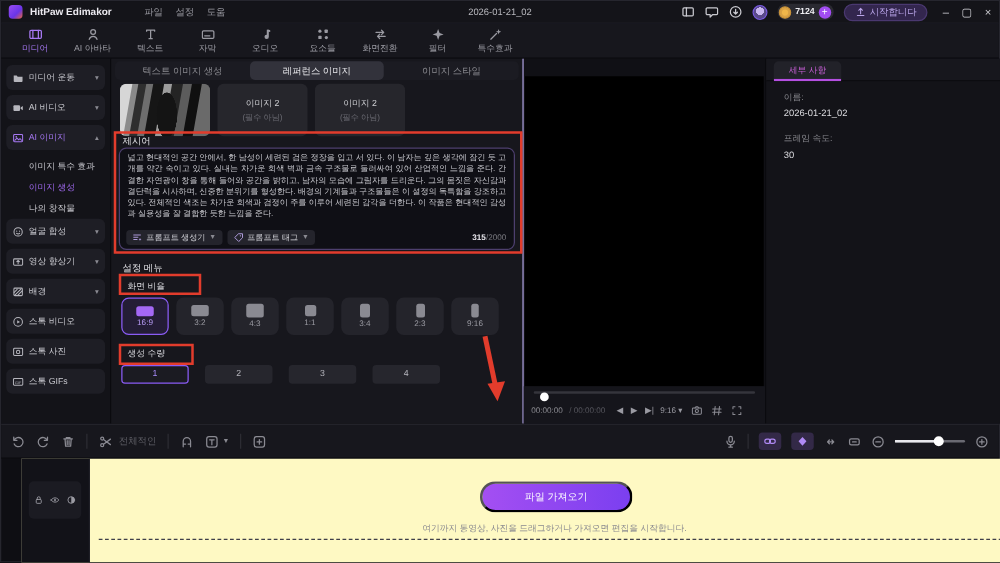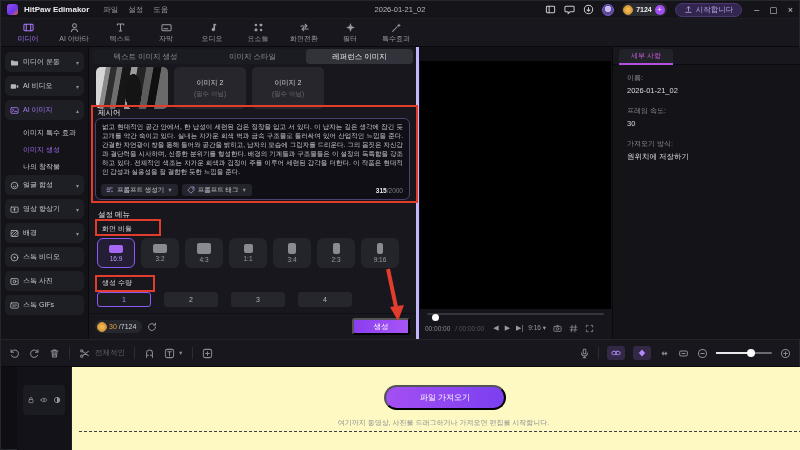--- a/index.html
+++ b/index.html
@@ -5,21 +5,21 @@
   * { margin:0; padding:0; box-sizing:border-box; }
   html,body { width:800px; height:450px; overflow:hidden; background:#0c0c10;
     font-family:"Liberation Sans", sans-serif; color:#d5d5da; }
   .app { position:relative; width:800px; height:450px; background:#0e0e13; border:1px solid #26262e; }
 
   
   .titlebar { position:absolute; left:0; top:0; width:100%; height:18px; background:#141419;
     display:flex; align-items:center; padding:0 6px; gap:6px; border-bottom:1px solid #1d1d24;}
   .logo { width:11px; height:11px; border-radius:3px; background:linear-gradient(135deg,#9b4df2,#6a35e8 60%,#e8663a); flex:0 0 auto;}
   .appname { font-size:8px; font-weight:bold; color:#eceaf0; white-space:nowrap;}
-  .menubar { display:flex; gap:10px; margin-left:8px;align-items:center; }
+  .menubar { display:flex; gap:10px; margin-left:20px;align-items:center; }
   .menu-item { font-size:7.5px; color:#9a9aa2; cursor:default;}
   .doc-title { position:absolute; left:50%; transform:translateX(-50%); font-size:7.5px; color:#b8b8be;}
   .tb-right { margin-left:auto; display:flex; align-items:center; gap:8px;}
   .tb-ic { width:11px; height:11px; color:#c9c9cf; display:inline-flex;}
   .avatar { width:12px; height:12px; border-radius:50%; background:radial-gradient(circle at 50% 40%,#c9b7f0 0 40%,#5a4a8a 41% 100%); border:1px solid #7a5ae0;}
   .credit-pill { height:13px; background:#2a2a31; border-radius:7px; display:flex; align-items:center; gap:3px; padding:0 2px 0 1px;}
   .coin { width:10px; height:10px; border-radius:50%; background:#f0b64a; border:1px solid #c8923a; box-shadow:inset 0 0 0 1.5px #d9a144;}
   .credit-num { font-size:7px; color:#f0f0f4; font-weight:bold;}
   .plus { width:10px; height:10px; border-radius:50%; background:#a24df2; color:#fff; font-size:8px; line-height:9px; text-align:center;}
   .export-btn { height:14px; border-radius:7px; background:#33264e; border:1px solid #4a3870; color:#b9a4e8;
@@ -40,21 +40,21 @@
   
   .sidebar { position:absolute; left:0; top:46px; width:88px; height:292px; background:#131318; padding:5px 4px; border-right:1px solid #0a0a0e; overflow:hidden;}
   .side-item { height:20px; border-radius:5px; background:#1e1e25; margin-bottom:4px; display:flex; align-items:center; gap:4px; padding:0 5px; font-size:7px; color:#c9c9cf;}
   .side-item .ic { width:9px; height:9px; flex:0 0 auto; color:#b5b5bc;}
   .side-item .chev { margin-left:auto; font-size:6px; color:#8a8a92;}
   .side-item.active { color:#a678f2;}
   .side-item.active .ic { color:#a678f2;}
   .sub-item { height:17px; display:flex; align-items:center; padding-left:18px; font-size:7px; color:#c9c9cf;}
   .sub-item.sel { color:#a06af0;}
 
-  .genpanel { position:absolute; left:88px; top:46px; width:330px; height:292px; background:#17171d; border-right:3px solid #c4b5fd;}
+  .genpanel { position:absolute; left:88px; top:46px; width:330px; height:292px; background:#17171d; border-right:1px solid #c4b5fd;}
   .gtabs { position:absolute; left:3px; right:3px; top:2px; height:15px; background:#1b1b22; border-radius:4px; display:flex;}
   .gtab { flex:1; display:flex; align-items:center; justify-content:center; font-size:7.5px; color:#8a8a90;}
   .gtab.active { background:#32323b; border-radius:4px; color:#e8e8ec;}
   .slots { position:absolute; left:7px; top:20px; display:flex; gap:6px;}
   .slot { width:72px; height:42px; border-radius:5px; background:#26262c; display:flex; flex-direction:column; align-items:center; justify-content:center; gap:2px;}
   .slot .t { font-size:7px; color:#cfd0d4;}
   .slot .s { font-size:6.5px; color:#6a6a72;}
   .slot.photo { background:
     radial-gradient(ellipse 18px 40px at 52% 60%, #141414 0 45%, transparent 46%),
     linear-gradient(100deg,#d6d6d6 0 12%,#8a8a8a 13% 18%,#2e2e2e 19% 26%,#6e6e6e 27% 33%,#161616 34% 44%,#9c9c9c 45% 52%,#242424 53% 63%,#5c5c5c 64% 72%,#101010 73% 82%,#6a6a6a 83% 100%);}
@@ -372,22 +372,22 @@
             <text x="6" y="7.8" font-size="4" text-anchor="middle" fill="currentColor" stroke="none" font-family="sans-serif">GIF</text>
           </svg>
         </span>
         <span class="lbl">스톡 GIFs</span>
       </div>
     </aside>
 
   <section class="genpanel">
     <div class="gtabs" id="gtabs">
         <div class="gtab">텍스트 이미지 생성</div>
+        <div class="gtab active">레퍼런스 이미지</div>
         <div class="gtab">이미지 스타일</div>
-        <div class="gtab active">레퍼런스 이미지</div>
       </div>
     <div class="slots" id="slots">
         <div class="slot photo"></div>
         <div class="slot">
           <div class="t">이미지 2</div>
           <div class="s">(필수 아님)</div>
         </div>
         <div class="slot">
           <div class="t">이미지 2</div>
           <div class="s">(필수 아님)</div>
@@ -452,33 +452,20 @@
           <div class="lbl">9:16</div>
         </div>
       </div>
     <div class="qty-label">생성 수량</div>
     <div class="qty-row" id="qtys">
         <div class="qbtn sel">1</div>
         <div class="qbtn">2</div>
         <div class="qbtn">3</div>
         <div class="qbtn">4</div>
       </div>
-    <div class="gen-foot">
-      <span class="credit-left">
-        <span class="coin"></span>
-        <span class="used">30</span>
-        <span class="total">/7124</span>
-      </span>
-      <span class="refresh ic">
-          <svg viewBox="0 0 12 12" xmlns="http://www.w3.org/2000/svg">
-            <path d="M10.2 6a4.2 4.2 0 1 1-1.3-3M10.2 1.4v2.4H7.8" fill="none" stroke="currentColor" stroke-width="1.1" stroke-linecap="round" stroke-linejoin="round"></path>
-          </svg>
-        </span>
-      <button class="gen-btn">생성</button>
-    </div>
   </section>
 
   <section class="player">
     <div class="screen"></div>
     <div class="pctrl">
       <div class="ptrack">
           <div class="pknob"></div>
         </div>
       <div class="prow">
         <span class="tcur">00:00:00</span>
@@ -517,24 +504,20 @@
     <div class="det-tab">세부 사항</div>
     <div class="det-fields" id="dfields">
         <div class="dfield">
           <div class="dlabel">이름:</div>
           <div class="dvalue">2026-01-21_02</div>
         </div>
         <div class="dfield">
           <div class="dlabel">프레임 속도:</div>
           <div class="dvalue">30</div>
         </div>
-        <div class="dfield">
-          <div class="dlabel">가져오기 방식:</div>
-          <div class="dvalue">원위치에 저장하기</div>
-        </div>
       </div>
   </aside>
 
   <div class="tl-toolbar">
     <span class="ic">
         <svg viewBox="0 0 12 12" xmlns="http://www.w3.org/2000/svg">
           <path d="M2.6 4.6a4 4 0 1 1 0 3.2M2.2 1.8v2.8h2.8" fill="none" stroke="currentColor" stroke-width="1.1" stroke-linecap="round" stroke-linejoin="round"></path>
         </svg>
       </span>
     <span class="ic">

